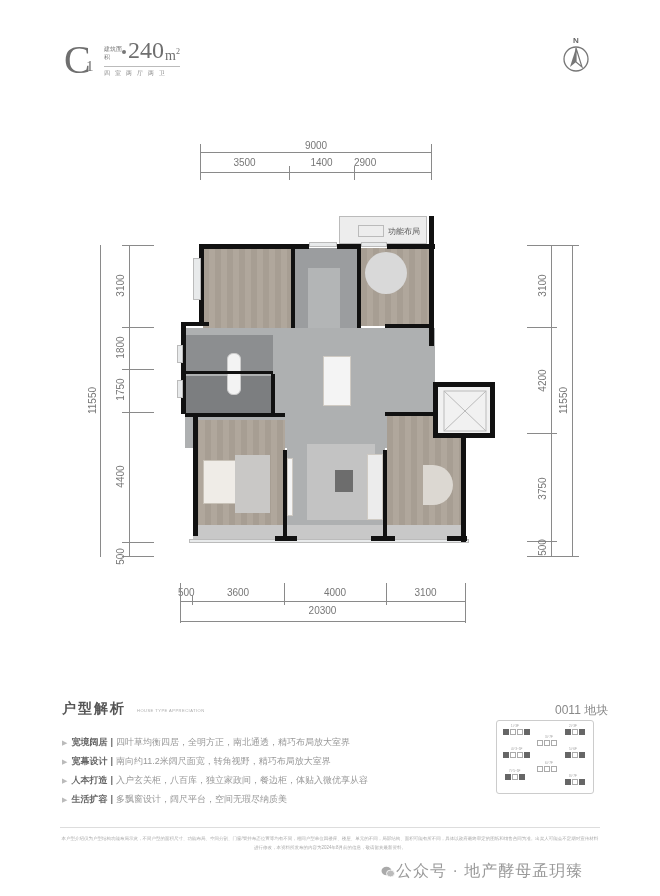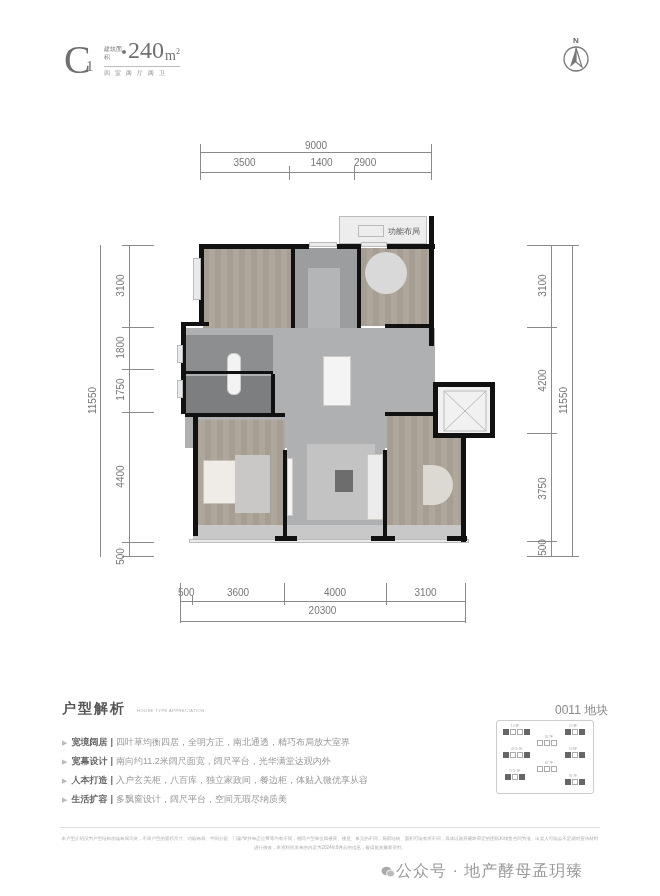--- a/index.html
+++ b/index.html
@@ -201,21 +201,21 @@
   <div class="abs window" style="left:186px;top:32px;width:26px;height:5px;"></div>
 </div>
 
 <div class="abs sec-title">户型解析</div>
 <div class="abs sec-sub">HOUSE TYPE APPRECIATION</div>
 
 <div class="abs feat" style="top:736px;">
   <span class="arrow">▶</span><b>宽境阔居</b><span class="sep">|</span><span>四叶草均衡四居，全明方正，南北通透，精巧布局放大室界</span>
 </div>
 <div class="abs feat" style="top:755px;">
-  <span class="arrow">▶</span><b>宽幕设计</b><span class="sep">|</span><span>南向约11.2米阔尺面宽，阔尺平台，光华满堂达观内外</span>
+  <span class="arrow">▶</span><b>宽幕设计</b><span class="sep">|</span><span>南向约11.2米阔尺面宽，转角视野，精巧布局放大室界</span>
 </div>
 <div class="abs feat" style="top:774px;">
   <span class="arrow">▶</span><b>人本打造</b><span class="sep">|</span><span>入户玄关柜，八百库，独立家政间，餐边柜，体贴入微优享从容</span>
 </div>
 <div class="abs feat" style="top:793px;">
   <span class="arrow">▶</span><b>生活扩容</b><span class="sep">|</span><span>多飘窗设计，阔尺平台，空间无瑕尽纳质美</span>
 </div>
 
 <div class="abs block-label">0011 地块</div>
 <div class="abs site-map">

